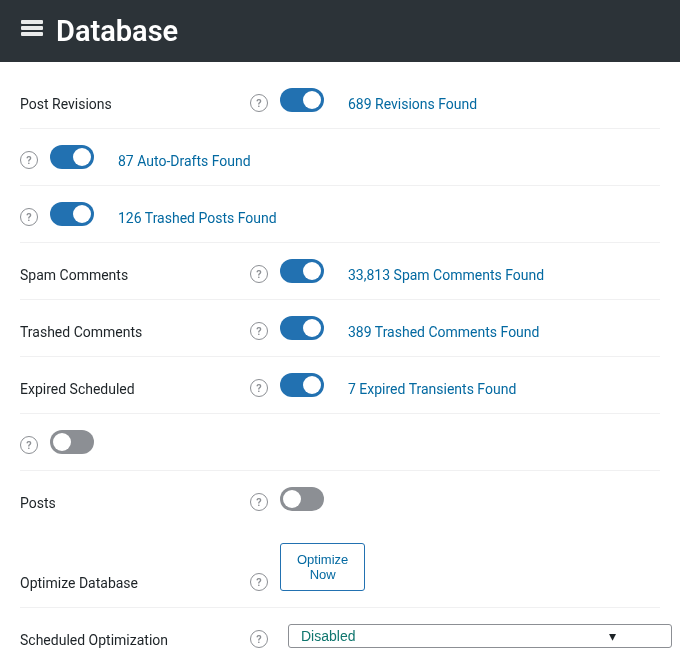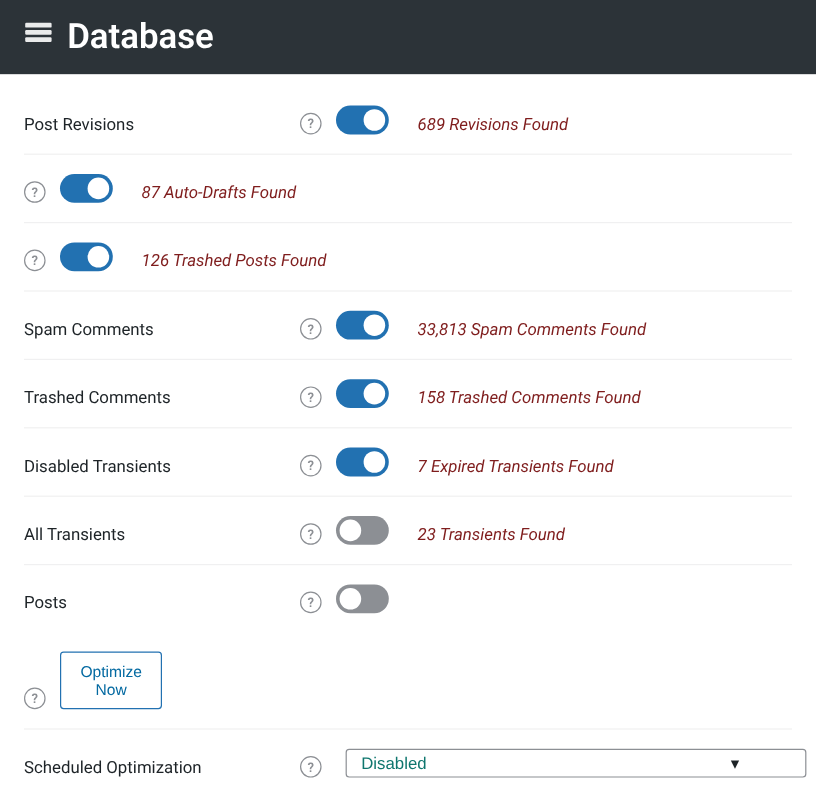--- a/index.html
+++ b/index.html
@@ -76,23 +76,22 @@
 
     .row-control {
       flex: 0 0 60px;
       display: flex;
       align-items: center;
     }
 
     .row-status {
       flex: 1;
       font-size: 14px;
-      color: #7f1d1d;
+      color: #0369a1;
       margin-left: 8px;
-      font-style: italic;
     }
 
     
     .toggle {
       position: relative;
       display: inline-block;
       width: 44px;
       height: 24px;
     }
 
@@ -250,63 +249,62 @@
       <span class="row-label">Trashed Comments</span>
       <div class="row-help">
         <div class="help-icon">?</div>
       </div>
       <div class="row-control">
         <label class="toggle on">
           <input type="checkbox" checked="" style="">
           <span class="toggle-slider"></span>
         </label>
       </div>
-      <span class="row-status">158 Trashed Comments Found</span>
-    </div>
-      <div class="row">
-      <span class="row-label">Disabled Transients</span>
+      <span class="row-status">389 Trashed Comments Found</span>
+    </div>
+      <div class="row">
+      <span class="row-label">Expired Scheduled</span>
       <div class="row-help">
         <div class="help-icon">?</div>
       </div>
       <div class="row-control">
         <label class="toggle on">
           <input type="checkbox" checked="" style="">
           <span class="toggle-slider"></span>
         </label>
       </div>
       <span class="row-status">7 Expired Transients Found</span>
     </div>
       <div class="row">
-      <span class="row-label">All Transients</span>
       <div class="row-help">
         <div class="help-icon">?</div>
       </div>
       <div class="row-control">
         <label class="toggle off">
           <input type="checkbox" style="">
           <span class="toggle-slider"></span>
         </label>
       </div>
-      <span class="row-status">23 Transients Found</span>
     </div>
       <div class="row">
       <span class="row-label">Posts</span>
       <div class="row-help">
         <div class="help-icon">?</div>
       </div>
       <div class="row-control">
         <label class="toggle off">
           <input type="checkbox" style="">
           <span class="toggle-slider"></span>
         </label>
       </div>
     </div>
     </div>
 
   <div class="row">
+    <span class="row-label">Optimize Database</span>
     <div class="row-help">
       <div class="help-icon">?</div>
     </div>
     <div class="row-control">
       <button class="optimize-btn">Optimize Now</button>
     </div>
   </div>
 
   <div class="row">
     <span class="row-label">Scheduled Optimization</span>

